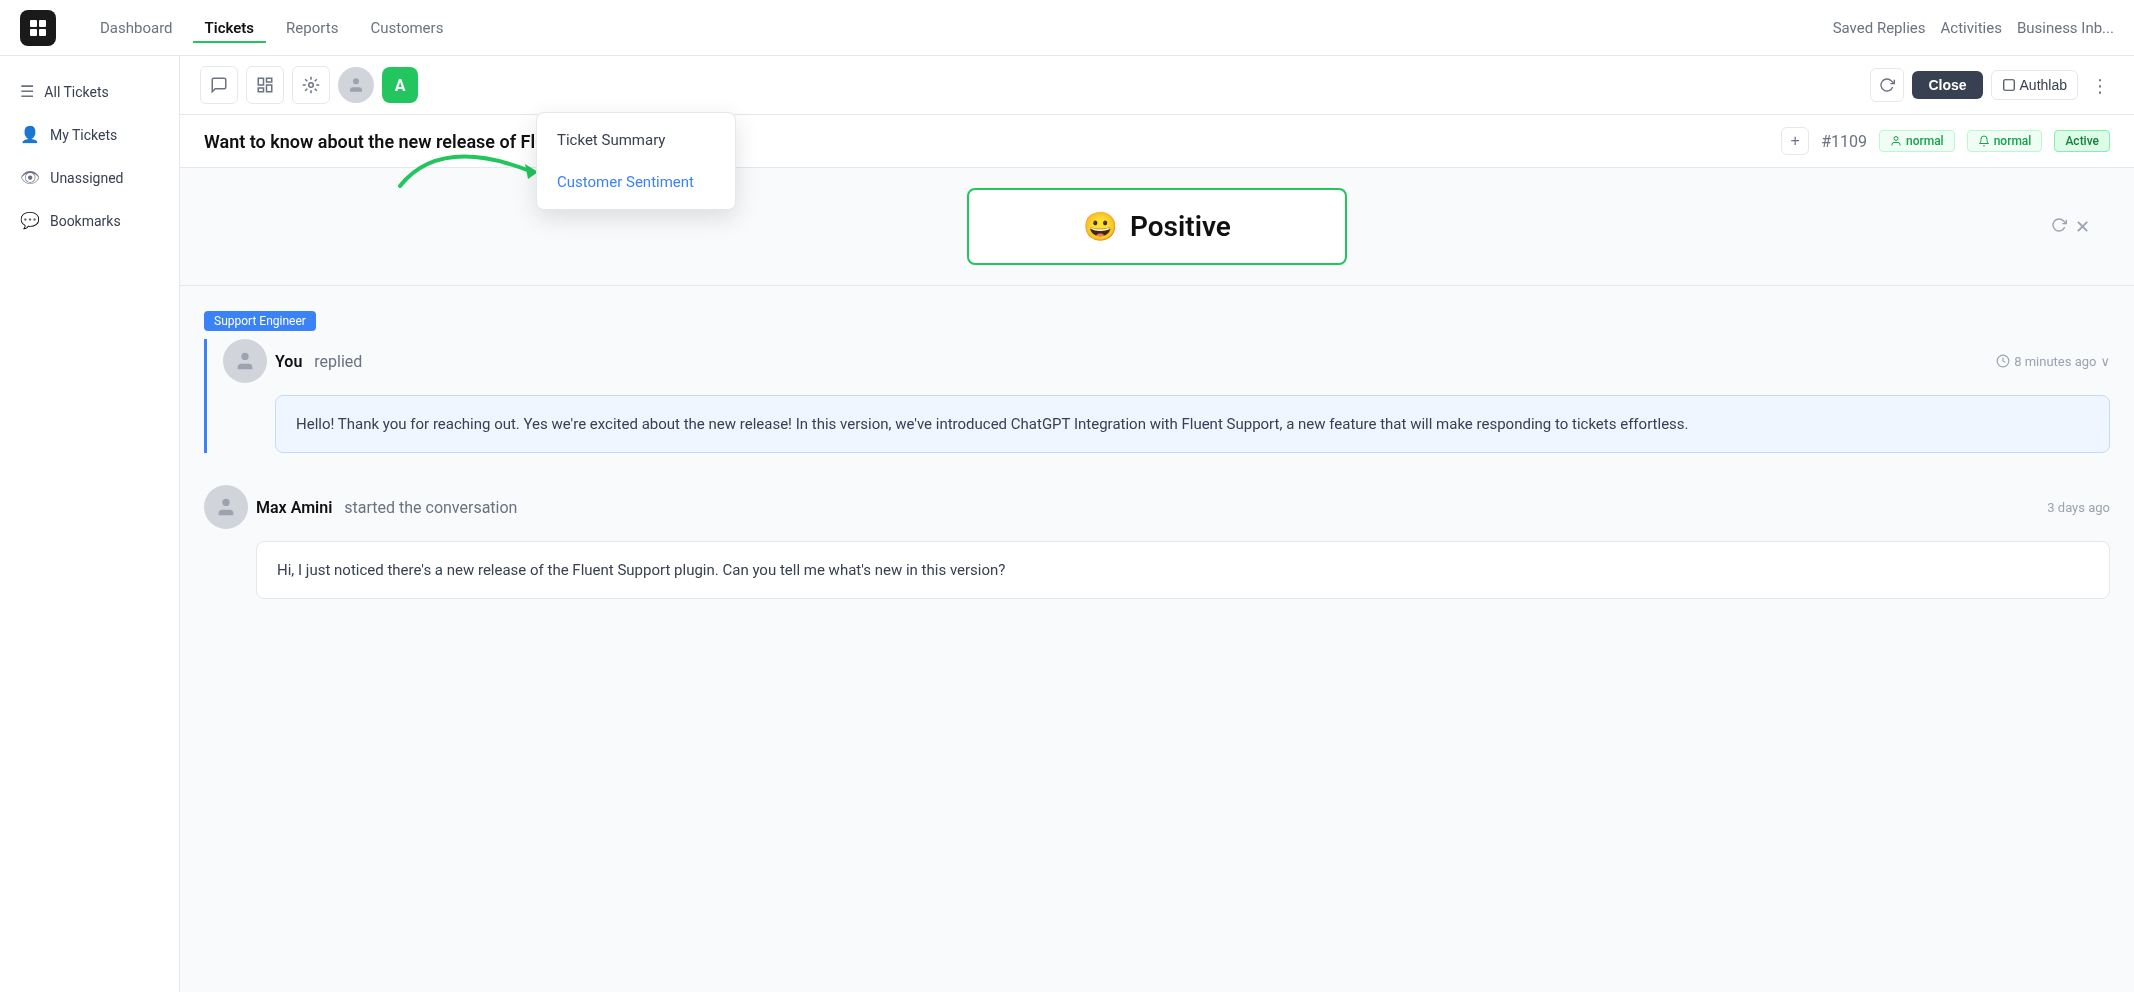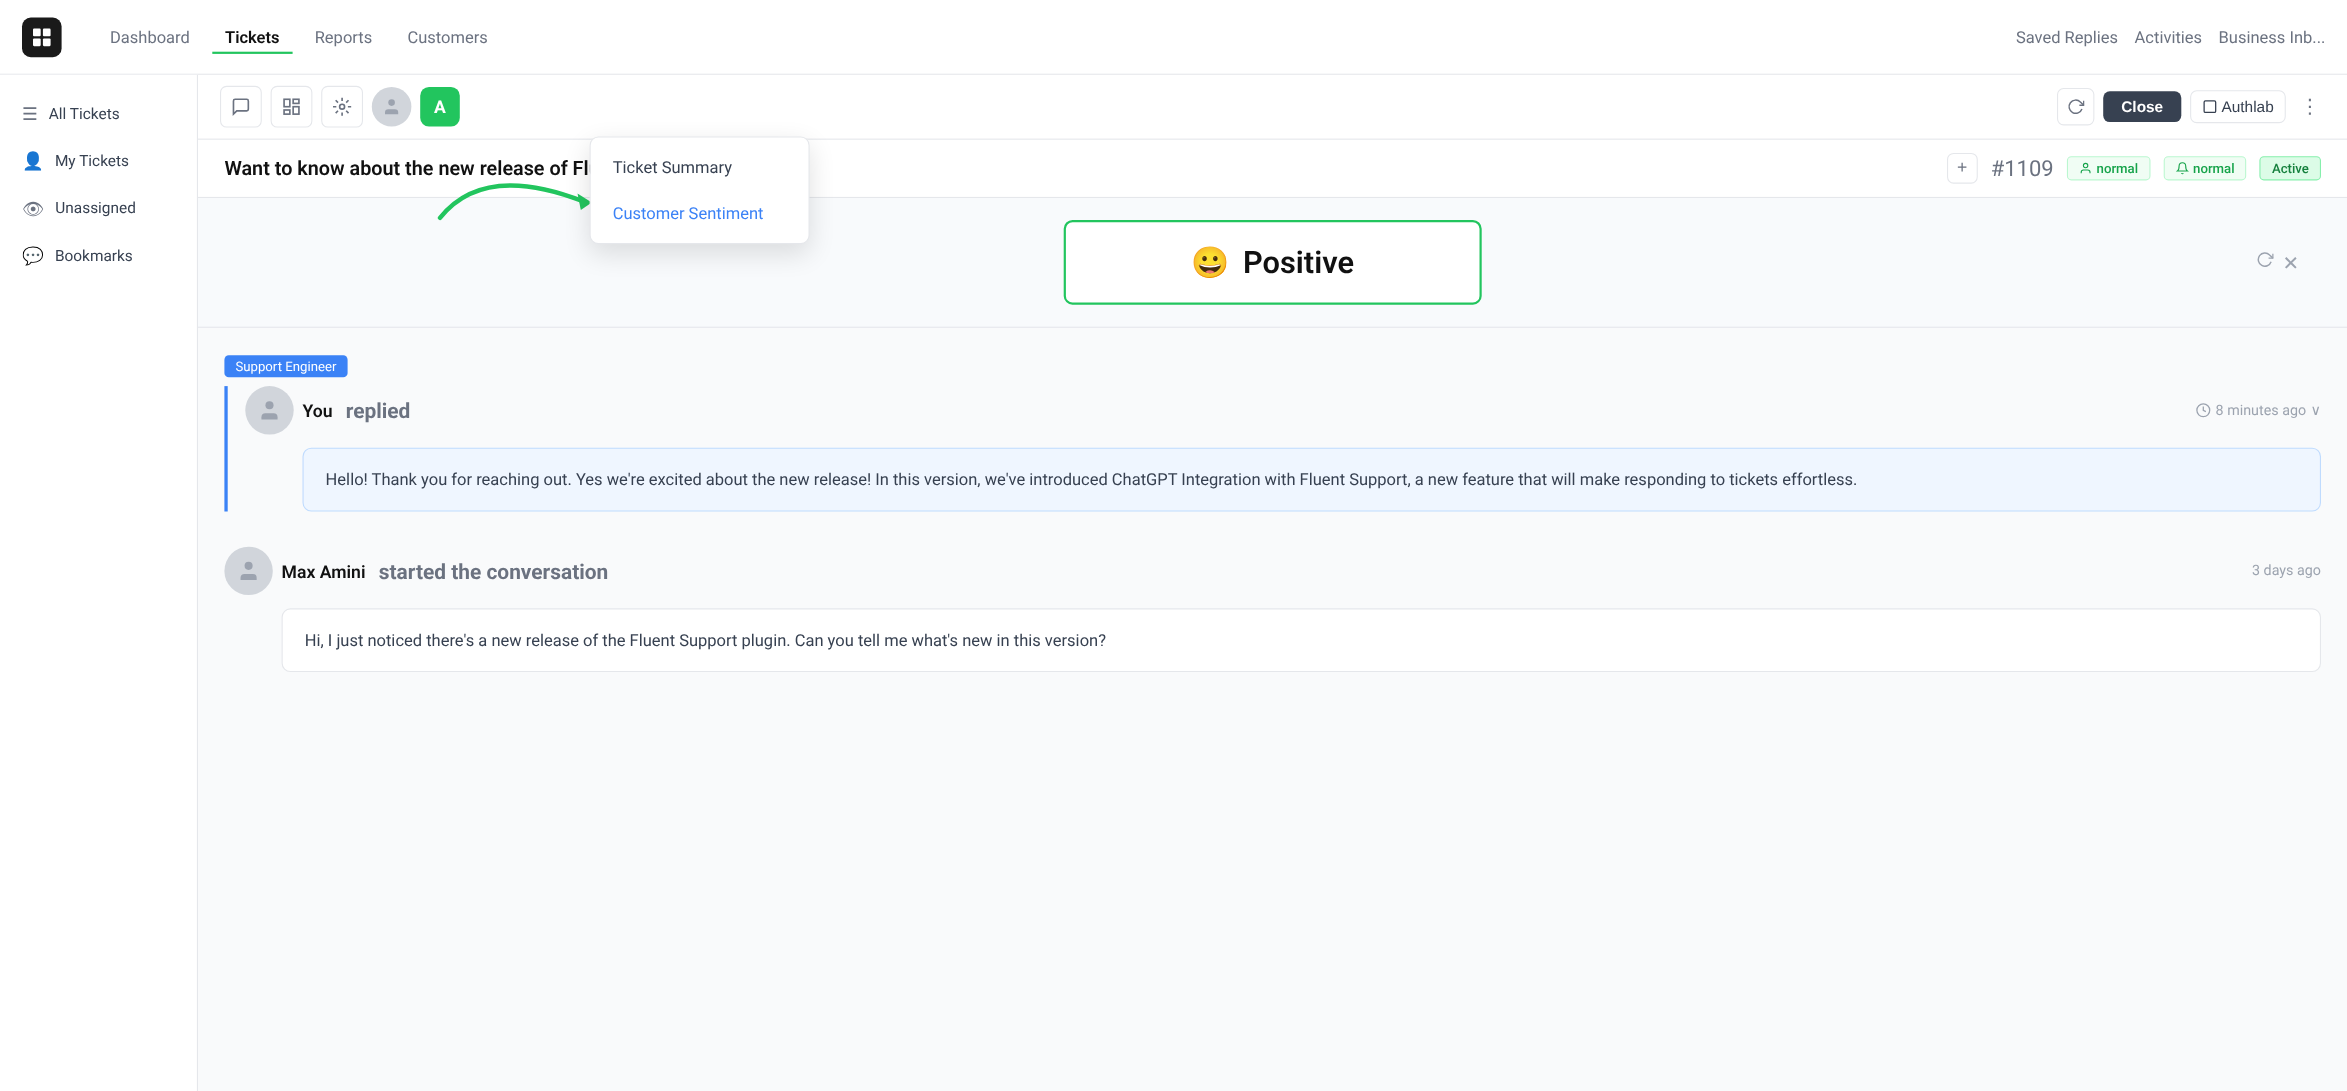--- a/index.html
+++ b/index.html
@@ -1,20 +1,20 @@
 <!DOCTYPE html>
 <html><head>
   <meta charset="utf-8">
   <style>
     * { box-sizing: border-box; margin: 0; padding: 0; }
     body { font-family: -apple-system, BlinkMacSystemFont, 'Segoe UI', Roboto, sans-serif; background: #f3f4f6; color: #1a1a1a; height: 992px; overflow: hidden; }
 
     
     .top-nav {
-      display: flex; align-items: center; height: 68px;
+      display: flex; align-items: center; height: 56px;
       background: #fff; border-bottom: 1px solid #e5e7eb;
       padding: 0 20px; gap: 32px;
     }
     .logo {
       width: 36px; height: 36px; background: #1a1a1a; border-radius: 8px;
       display: flex; align-items: center; justify-content: center;
       color: #fff; font-weight: 900; font-size: 18px; flex-shrink: 0;
     }
     .nav-links { display: flex; gap: 8px; align-items: center; flex: 1; }
     .nav-link {
@@ -108,21 +108,21 @@
       background: #fff; padding: 12px 24px;
       display: flex; align-items: center; gap: 12px;
       border-bottom: 1px solid #e5e7eb;
     }
     .ticket-title { font-size: 18px; font-weight: 600; color: #111; flex: 1; }
     .plus-btn {
       width: 28px; height: 28px; border: 1px solid #e5e7eb; border-radius: 6px;
       background: #fff; display: flex; align-items: center; justify-content: center;
       cursor: pointer; color: #6b7280; font-size: 16px;
     }
-    .ticket-id { font-size: 20px; color: #6b7280; }
+    .ticket-id { font-size: 16px; color: #6b7280; }
     .badge {
       padding: 3px 10px; border-radius: 4px; font-size: 12px; font-weight: 500;
       display: flex; align-items: center; gap: 4px;
     }
     .badge-normal-person { background: #f0fdf4; color: #16a34a; border: 1px solid #bbf7d0; }
     .badge-normal-bell { background: #f0fdf4; color: #16a34a; border: 1px solid #bbf7d0; }
     .badge-active { background: #dcfce7; color: #15803d; border: 1px solid #86efac; }
 
     
     .sentiment-area {
@@ -150,21 +150,21 @@
     .message { margin-bottom: 32px; }
     .message-header {
       display: flex; align-items: center; gap: 8px; margin-bottom: 12px;
     }
     .message-avatar {
       width: 44px; height: 44px; border-radius: 50%; background: #d1d5db;
       display: flex; align-items: center; justify-content: center;
       color: #6b7280; font-size: 20px; flex-shrink: 0;
     }
     .message-author { font-size: 16px; font-weight: 600; color: #111; }
-    .message-action { font-size: 19px; color: #6b7280; margin-left: 4px; font-weight: 700; }
+    .message-action { font-size: 16px; color: #6b7280; margin-left: 4px; font-weight: 400; }
     .message-time { margin-left: auto; font-size: 13px; color: #9ca3af; display: flex; align-items: center; gap: 4px; }
     .message-body {
       margin-left: 52px; font-size: 15px; color: #374151; line-height: 1.6;
       background: #fff; padding: 16px 20px; border-radius: 8px;
       border: 1px solid #e5e7eb;
     }
 
     
     .support-tag {
       display: inline-block; background: #3b82f6; color: #fff;

